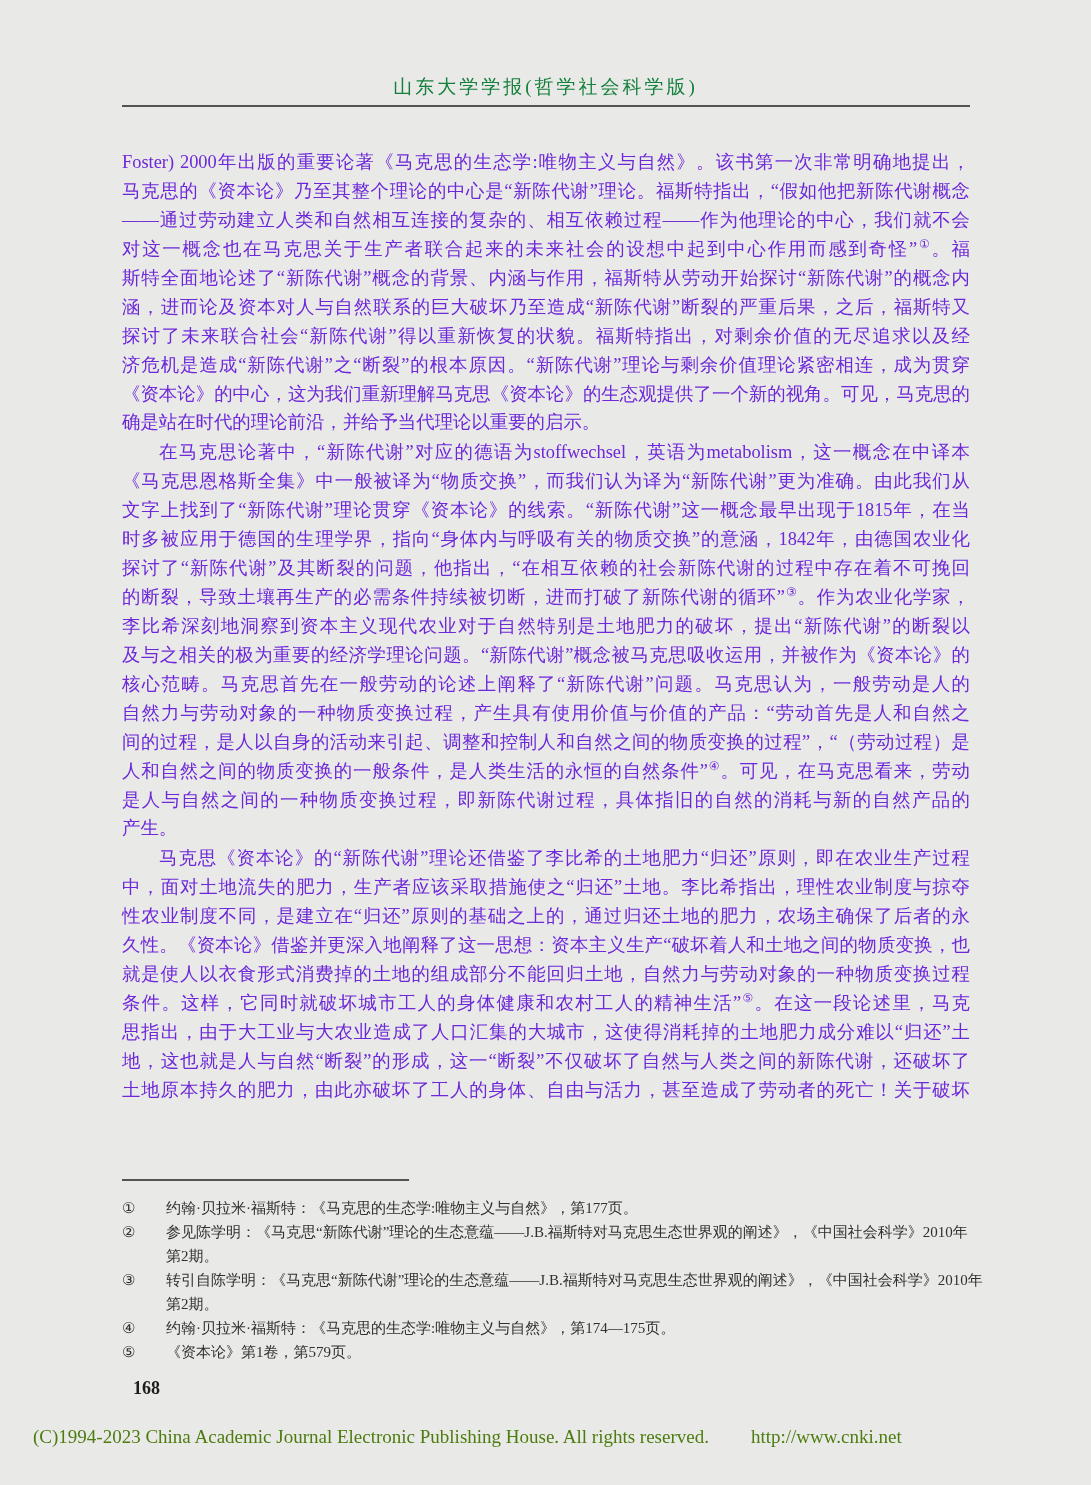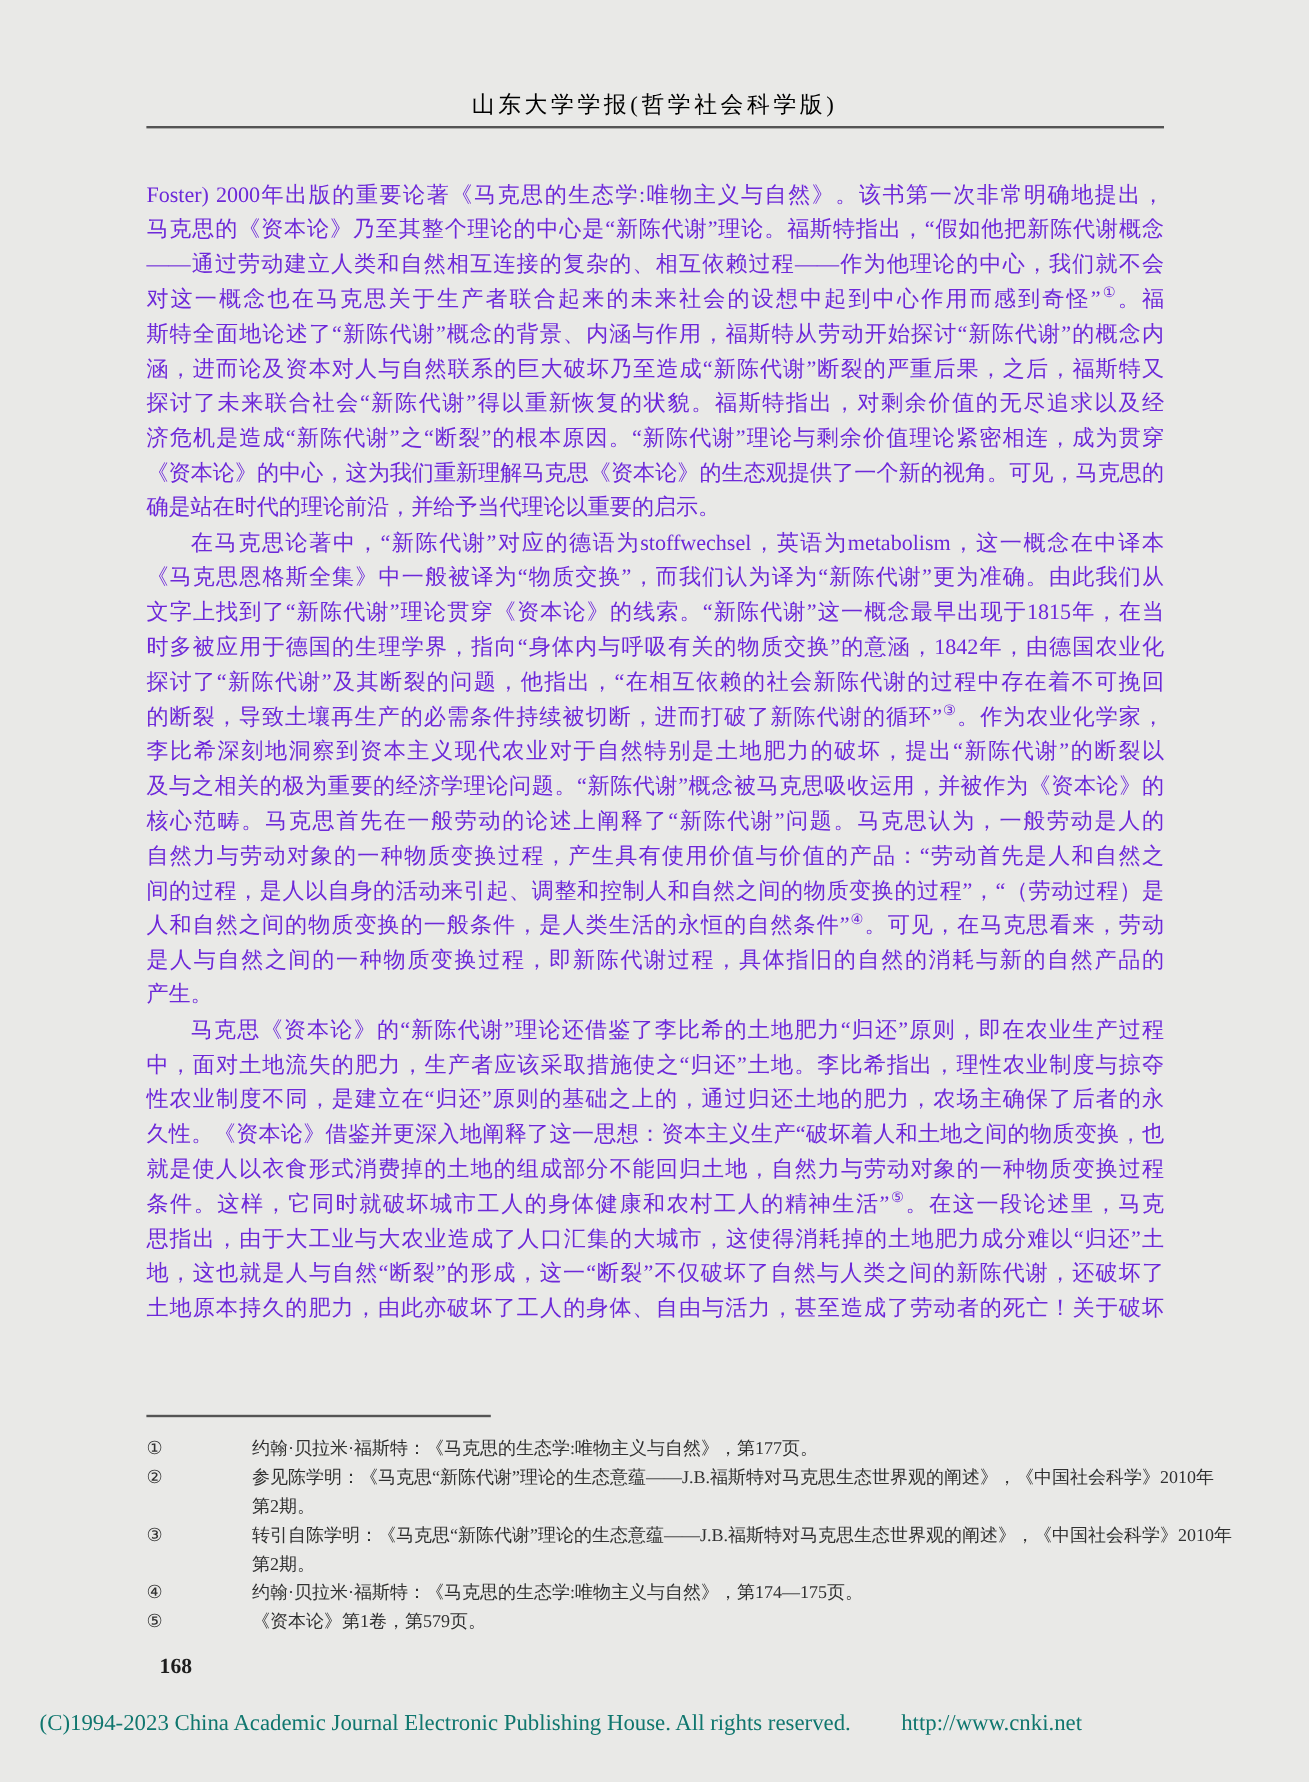--- a/index.html
+++ b/index.html
@@ -8,21 +8,21 @@
     width:1091px; height:1485px;
     background:#e9e9e7;
     font-family:"Liberation Serif","DejaVu Serif",serif;
     overflow:hidden;
   }
   
   .journal-title {
     position:absolute; top:74px; left:0; width:100%;
     text-align:center;
     font-size:19px; letter-spacing:3px;
-    color:#000000;
+    color:#15803d;
   }
   .header-rule {
     position:absolute; top:105px; left:122px; width:848px; height:2px;
     background:#545454;
   }
   
   .article {
     position:absolute; top:148px; left:122px; width:848px;
   }
   .bodyline {
@@ -45,31 +45,30 @@
   .fnitem { display:flex; }
   .fnmark {
     flex:none; width:44px;
     font-size:15px; line-height:24px; color:#303030;
   }
   .fnlines { flex:1; min-width:0; }
   .fnline {
     height:24px; line-height:24px;
     font-size:15px; color:#303030;
     white-space:nowrap;
-    margin-left:44px;
   }
   
   .pagenum {
     position:absolute; top:1378px; left:133px;
     font-size:18px; font-weight:bold; color:#1d1d1d;
   }
   
   .footer {
     position:absolute; top:1426px; left:33px;
-    font-size:19px; color:#0f766e;
+    font-size:19px; color:#4d7c0f;
     white-space:nowrap;
   }
   .footer .url { margin-left:42px; }
 </style>
 </head>
 <body>
 
 <div class="page">
 
   <div class="journal-title">山东大学学报(哲学社会科学版)</div>

